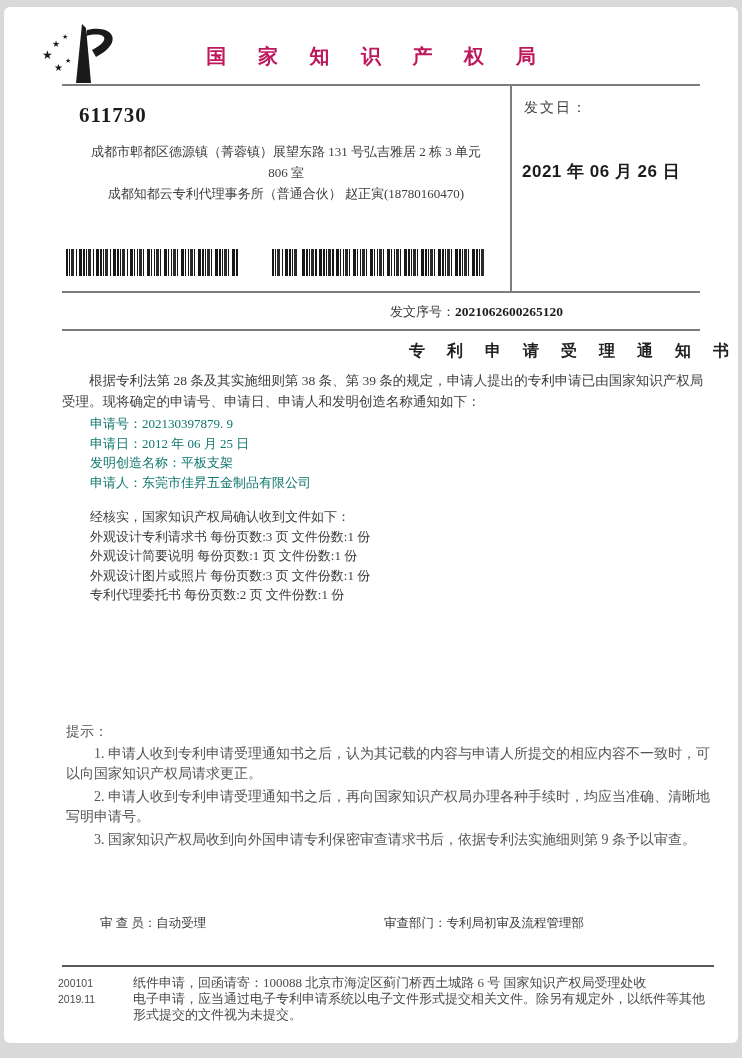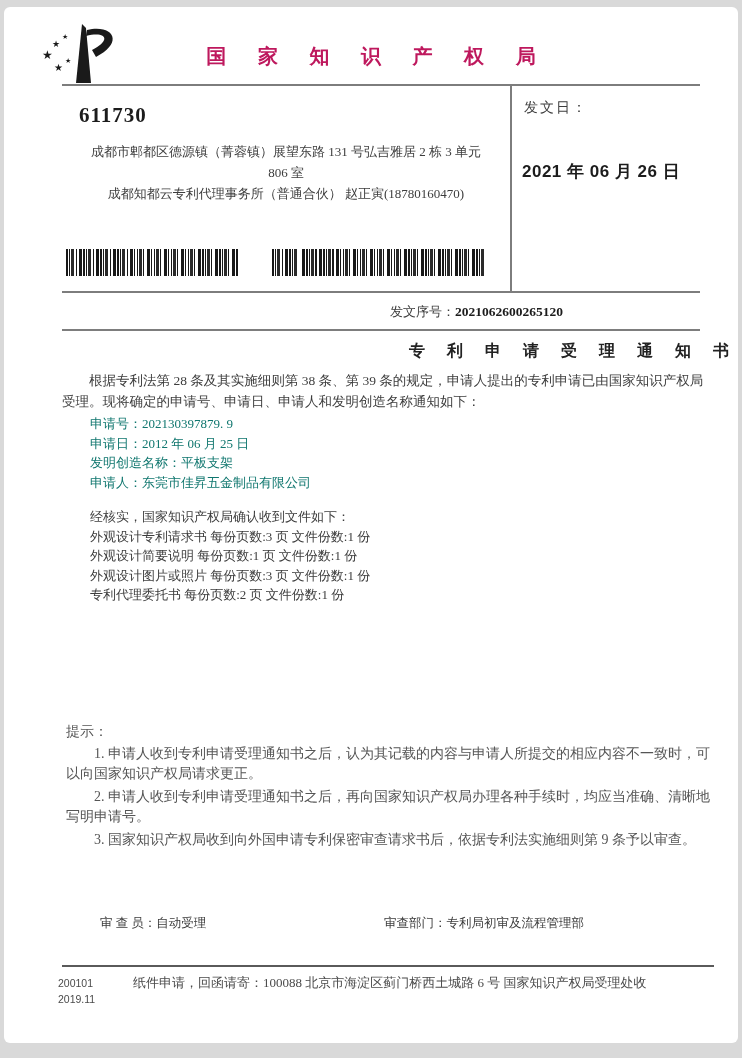--- a/index.html
+++ b/index.html
@@ -163,15 +163,16 @@
     <span>审查部门：</span><span>专利局初审及流程管理部</span>
   </div>
 
   <div class="abs rule-footer"></div>
   <div class="abs footer-codes">
     <div>200101</div>
     <div>2019.11</div>
   </div>
   <div class="abs footer-text">
     <div>纸件申请，回函请寄：100088  北京市海淀区蓟门桥西土城路 6 号   国家知识产权局受理处收</div>
+    <div>电子申请，应当通过电子专利申请系统以电子文件形式提交相关文件。除另有规定外，以纸件等其他形式提交的文件视为未提交。</div>
   </div>
 
 </div>
 
 </body></html>

